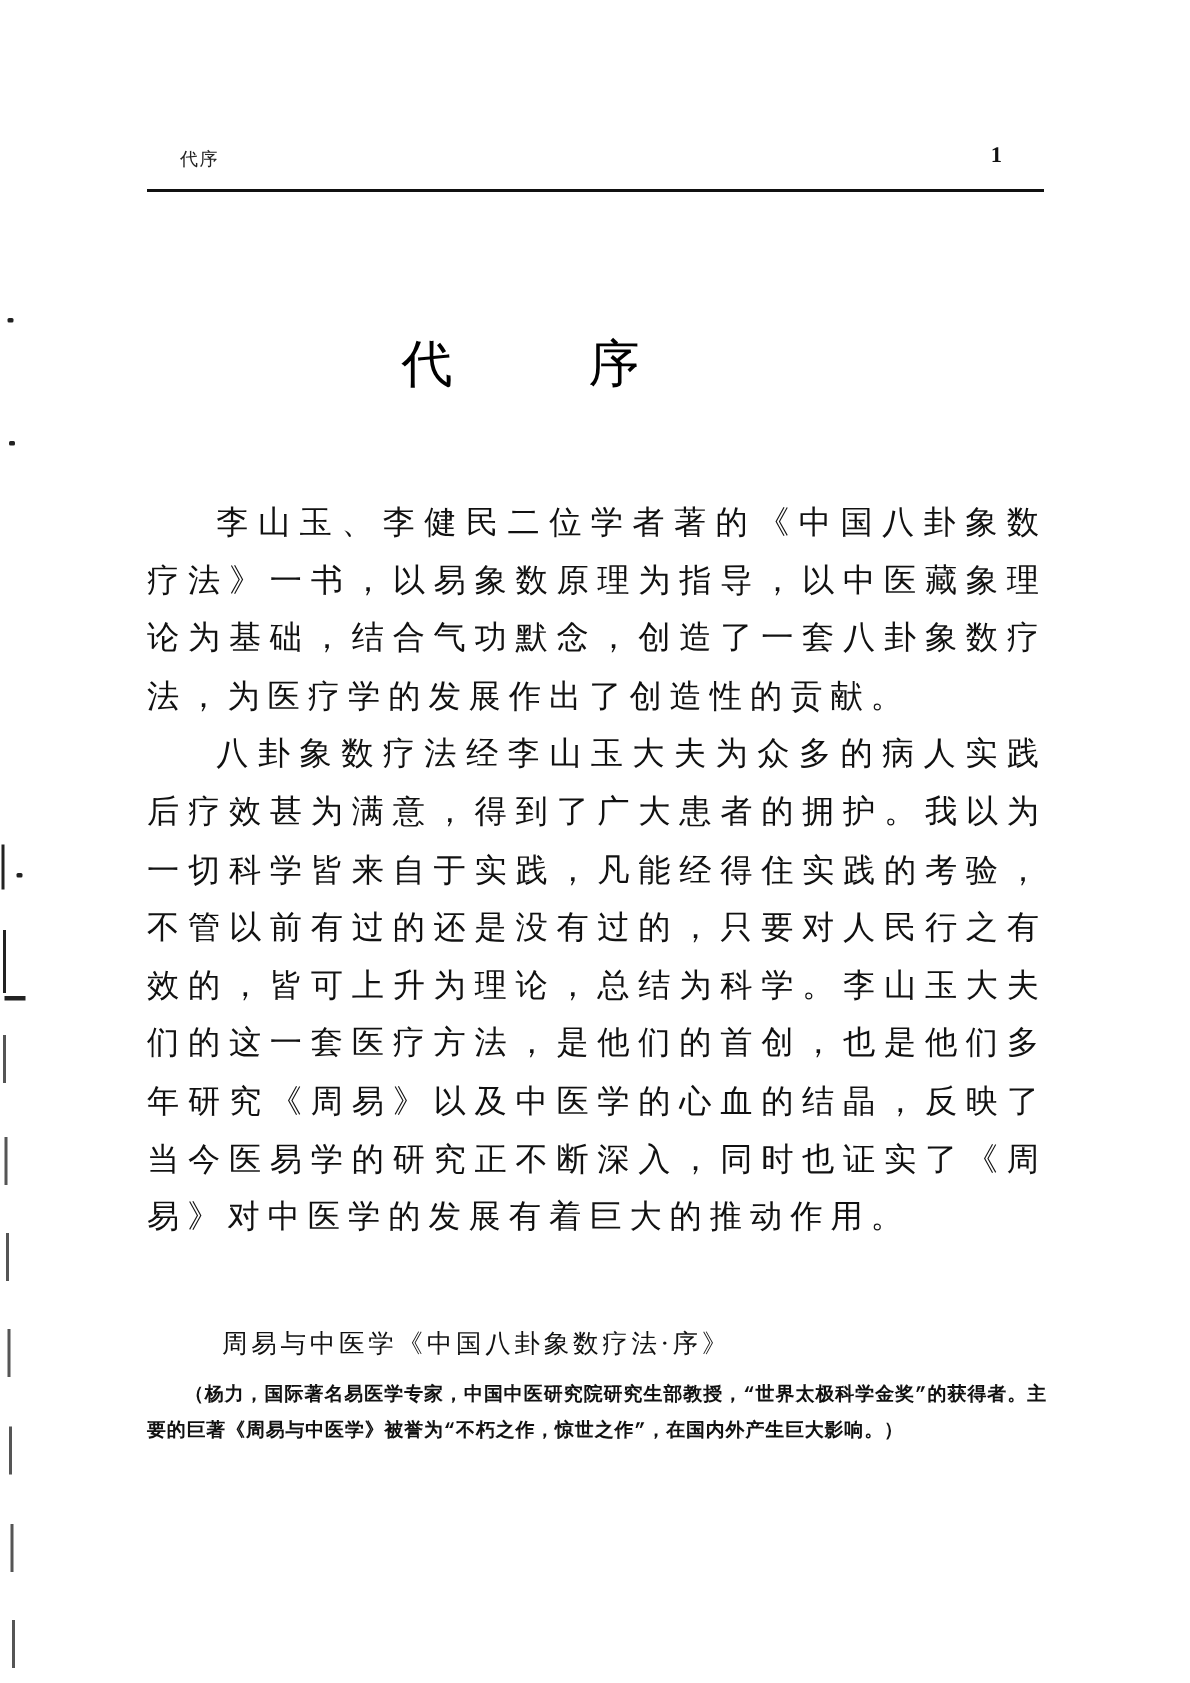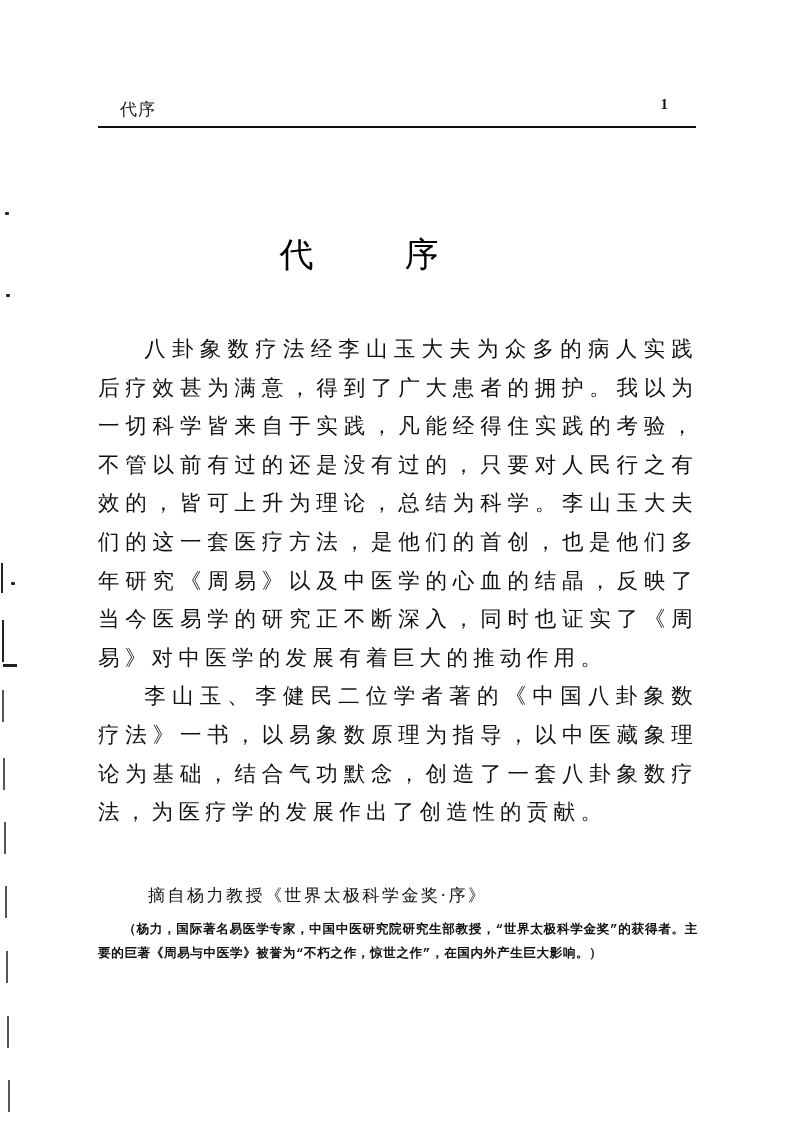--- a/index.html
+++ b/index.html
@@ -19,21 +19,21 @@
       position: absolute;
       left: 98px;
       top: 94px;
       width: 598px;
       height: 34px;
     }
     .running-head {
       position: absolute;
       left: 22px;
       top: 4px;
-      font-size: 17px;
+      font-size: 12px;
       letter-spacing: 1px;
       color: #222;
     }
     .page-number {
       position: absolute;
       right: 28px;
       top: 2px;
       font-size: 15px;
       font-weight: bold;
       font-family: "Liberation Serif", serif;
@@ -49,21 +49,21 @@
     .title {
       position: absolute;
       left: 0;
       width: 694px;
       top: 220px;
       text-align: center;
       font-size: 34px;
       letter-spacing: 40px;
       text-indent: 40px;
       font-weight: normal;
-      margin: 12px;
+      margin: 0;
       color: #000;
     }
     .body-text {
       position: absolute;
       left: 98px;
       top: 330px;
       width: 600px;
       font-size: 21.5px;
       line-height: 38.6px;
       letter-spacing: 5.3px;
@@ -108,25 +108,25 @@
 
 <div class="page-header">
   <span class="running-head">代序</span>
   <span class="page-number">1</span>
   <div class="header-rule"></div>
 </div>
 
 <h1 class="title">代 序</h1>
 
 <div class="body-text">
+  <p>李山玉、李健民二位学者著的《中国八卦象数疗法》一书，以易象数原理为指导，以中医藏象理论为基础，结合气功默念，创造了一套八卦象数疗法，为医疗学的发展作出了创造性的贡献。</p>
   <p>八卦象数疗法经李山玉大夫为众多的病人实践后疗效甚为满意，得到了广大患者的拥护。我以为一切科学皆来自于实践，凡能经得住实践的考验，不管以前有过的还是没有过的，只要对人民行之有效的，皆可上升为理论，总结为科学。李山玉大夫们的这一套医疗方法，是他们的首创，也是他们多年研究《周易》以及中医学的心血的结晶，反映了当今医易学的研究正不断深入，同时也证实了《周易》对中医学的发展有着巨大的推动作用。</p>
-  <p>李山玉、李健民二位学者著的《中国八卦象数疗法》一书，以易象数原理为指导，以中医藏象理论为基础，结合气功默念，创造了一套八卦象数疗法，为医疗学的发展作出了创造性的贡献。</p>
 </div>
 
-<div class="source">摘自杨力教授《世界太极科学金奖·序》</div>
+<div class="source">周易与中医学《中国八卦象数疗法·序》</div>
 
 <div class="note">（杨力，国际著名易医学专家，中国中医研究院研究生部教授，“世界太极科学金奖”的获得者。主要的巨著《周易与中医学》被誉为“不朽之作，惊世之作”，在国内外产生巨大影响。）</div>
 
 <div class="artifact dot" style="left:5px;top:212px;"></div>
 <div class="artifact dot" style="left:6px;top:294px;"></div>
 <div class="artifact bar" style="left:1px;top:563px;height:30px;background:#222;"></div>
 <div class="artifact dot" style="left:11px;top:582px;"></div>
 <div class="artifact bar" style="left:2px;top:620px;height:42px;background:#222;"></div>
 <div class="artifact" style="left:3px;top:664px;width:14px;height:3px;"></div>
 <div class="artifact bar" style="left:2px;top:690px;height:32px;"></div>

